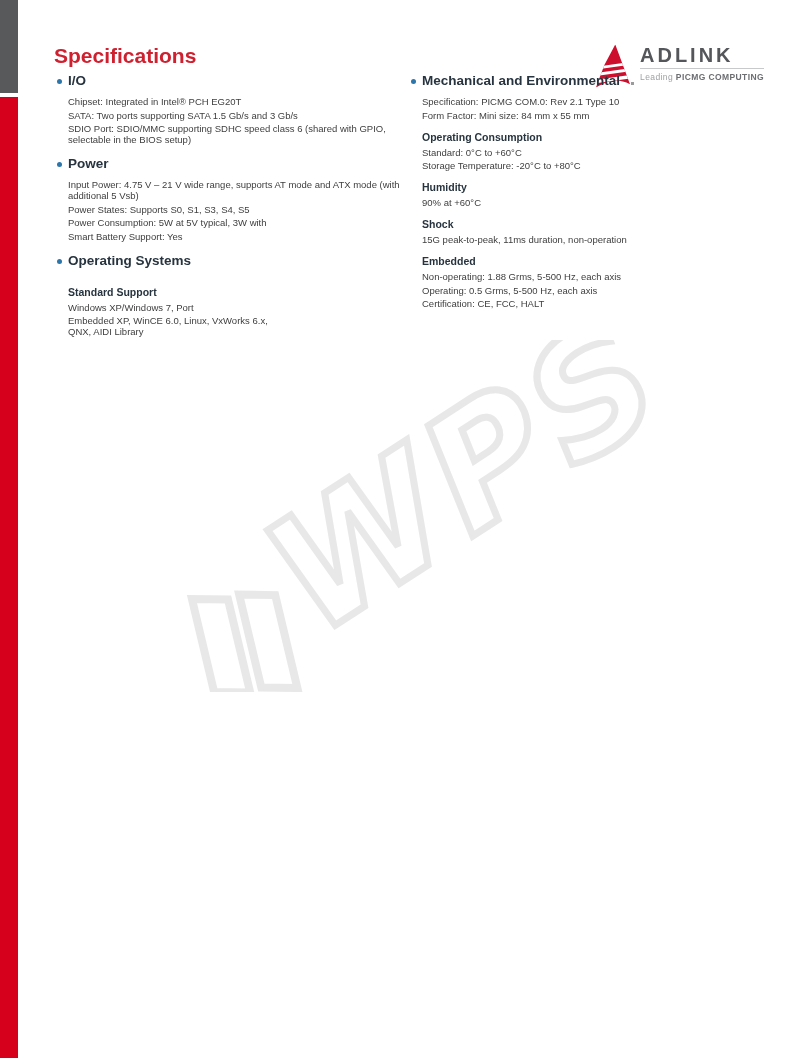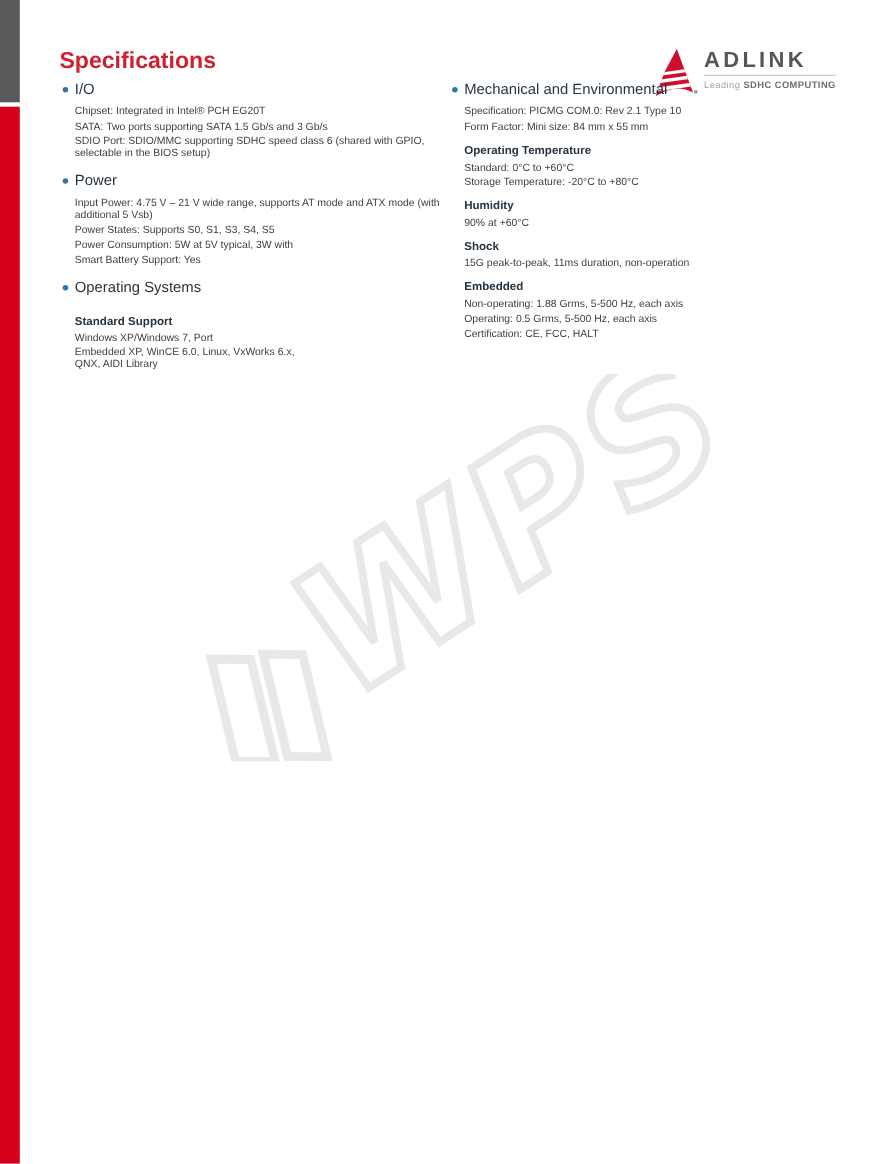--- a/index.html
+++ b/index.html
@@ -34,21 +34,21 @@
   .logo-tagline .tag-bold{color:var(--tagline_gray);font-weight:bold;}
 
   .page-body{padding:43px 30px 0 54px;}
   h1{font-size:21px;line-height:25px;font-weight:bold;color:var(--accent_red);margin:0 0 4px 0;}
 
   .cols{display:flex;align-items:flex-start;}
   .col-left{width:354px;flex:0 0 auto;}
   .col-right{flex:1 1 auto;}
 
   .sec{padding-left:14px;margin-bottom:10px;}
-  .sec-h{font-size:13.5px;line-height:18px;font-weight:normal;color:var(--heading_dark);
+  .sec-h{font-size:13.5px;line-height:18px;font-weight:bold;color:var(--heading_dark);
          position:relative;margin:0 0 6px -14px;padding-left:14px;}
   .bullet{position:absolute;left:3px;top:7px;width:5px;height:5px;border-radius:50%;background:var(--bullet_blue);}
   .sub{font-size:10.5px;line-height:13px;font-weight:bold;color:var(--heading_dark);margin:10px 0 3px 0;}
   .sec-h + .sub{margin-top:16px;}
   .line{font-size:9.5px;line-height:11px;margin:0 0 2.5px 0;color:var(--body_text);}
   .col-left .line{max-width:332px;}
   .cont{margin-bottom:0;}
 </style>
 </head>
 <body>
@@ -75,21 +75,21 @@
       <rect width="60" height="76" fill="#ce0e2d"></rect>
       <rect x="-6" y="35" width="72" height="5" fill="#ffffff" transform="rotate(-8 30 37)"></rect>
       <rect x="-6" y="46" width="72" height="5.6" fill="#ffffff" transform="rotate(-8 30 49)"></rect>
       <rect x="-6" y="58" width="72" height="6.2" fill="#ffffff" transform="rotate(-8 30 61)"></rect>
     </g>
   </svg>
   <div class="logo-dot"></div>
   <div class="logo-right">
     <div class="logo-brand">ADLINK</div>
     <div class="logo-rule"></div>
-    <div class="logo-tagline"><span>Leading</span> <span class="tag-bold">SDHC COMPUTING</span></div>
+    <div class="logo-tagline"><span>Leading</span> <span class="tag-bold">PICMG COMPUTING</span></div>
   </div>
 </div>
 
 <div class="content page-body">
   <h1>Specifications</h1>
 
   <div class="cols">
 
     <div class="col-left">
 
@@ -118,21 +118,21 @@
 
     </div>
 
     <div class="col-right">
 
       <section class="sec">
         <h2 class="sec-h"><span class="bullet"></span><span>Mechanical and Environmental</span></h2>
         <p class="line">Specification: PICMG COM.0: Rev 2.1 Type 10</p>
         <p class="line">Form Factor: Mini size: 84 mm x 55 mm</p>
 
-        <h3 class="sub">Operating Temperature</h3>
+        <h3 class="sub">Operating Consumption</h3>
         <p class="line">Standard: 0°C to +60°C</p>
         <p class="line">Storage Temperature: -20°C to +80°C</p>
 
         <h3 class="sub">Humidity</h3>
         <p class="line">90% at +60°C</p>
 
         <h3 class="sub">Shock</h3>
         <p class="line">15G peak-to-peak, 11ms duration, non-operation</p>
 
         <h3 class="sub">Embedded</h3>

